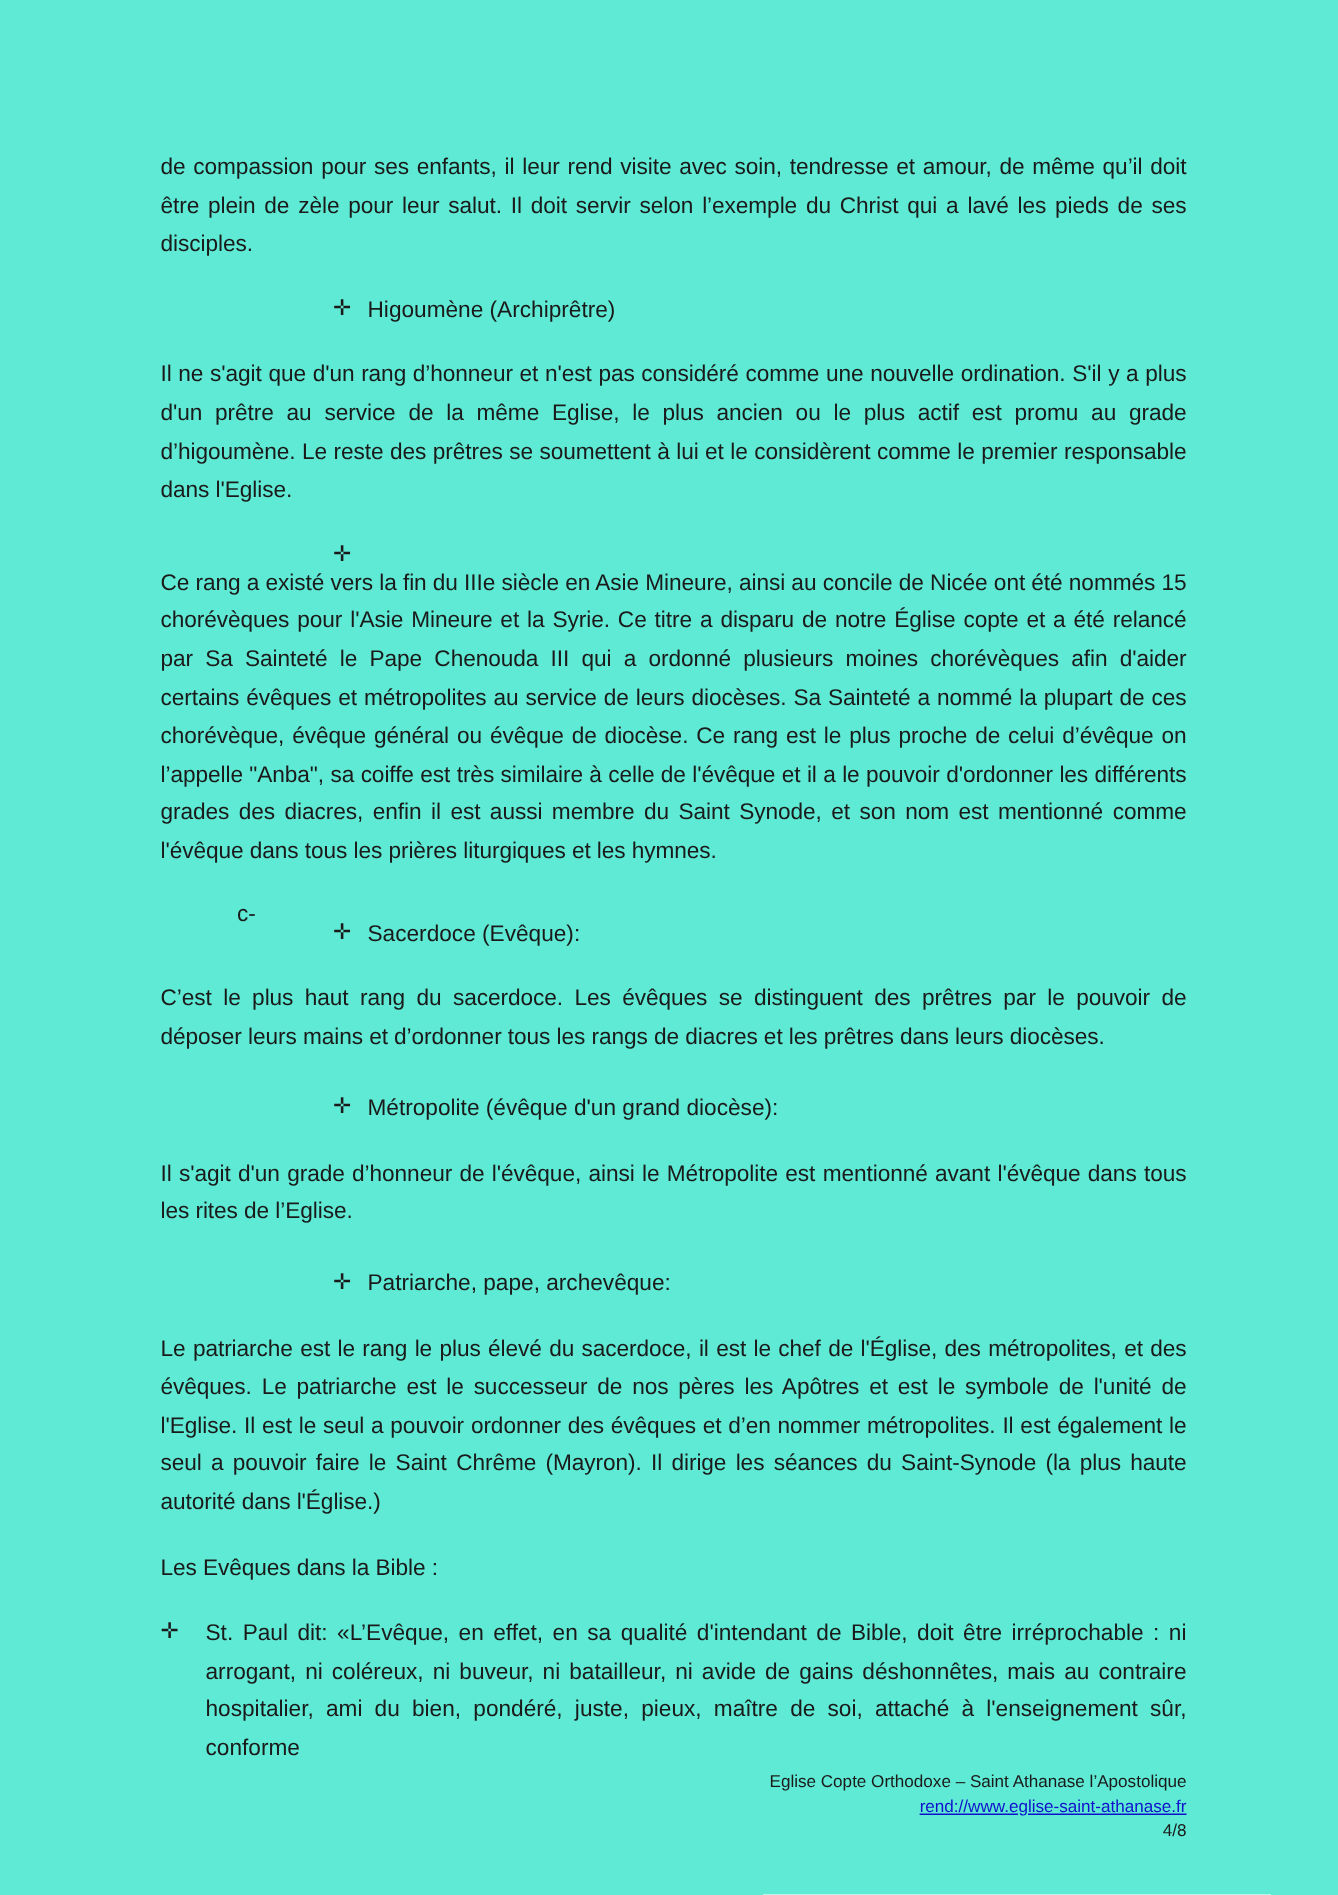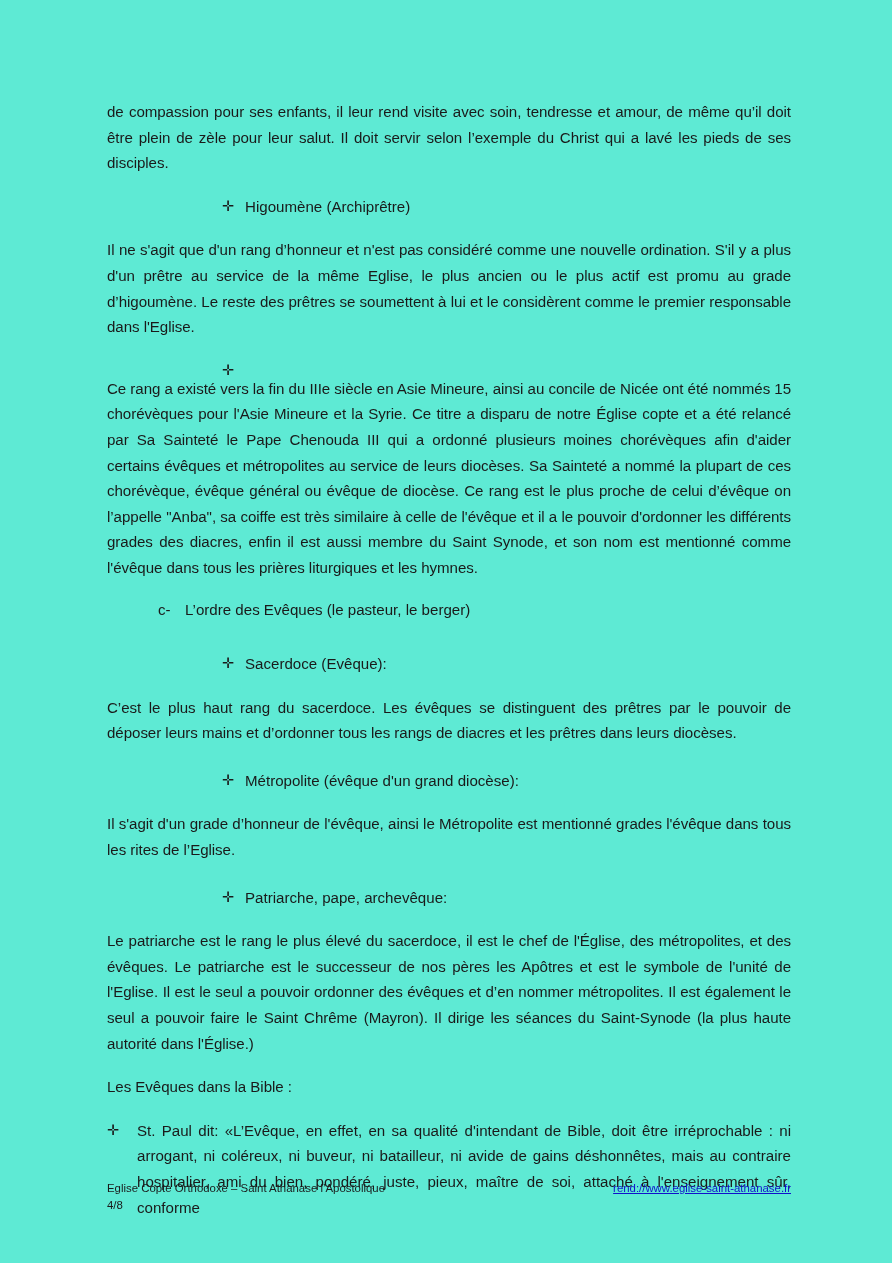--- a/index.html
+++ b/index.html
@@ -92,22 +92,23 @@
     left: 107px;
     top: 1180px;
     width: 684px;
     font-size: 11.4px;
     line-height: 16.5px;
     color: #1a1a1a;
   }
   .footer-row {
     display: flex;
     justify-content: space-between;
-    align-items: center;
+    align-items: flex-end;
     white-space: nowrap;
+    flex-direction: column;
   }
   .footer-left { text-align: left; }
   .footer-right { text-align: right; }
   .footer-link {
     color: #1111cc;
     text-decoration: underline;
   }
   .cross-glyph {
     font-family: "DejaVu Sans", sans-serif;
     font-weight: bold;
@@ -139,21 +140,20 @@
     <div class="heading-item">
       <span class="bullet cross-glyph">✛</span>
     </div>
 
     <div class="spacer-xs"></div>
 
     <p class="body-par">Ce rang a existé vers la fin du IIIe siècle en Asie Mineure, ainsi au concile de Nicée ont été nommés 15 chorévèques pour l'Asie Mineure et la Syrie. Ce titre a disparu de notre Église copte et a été relancé par Sa Sainteté le Pape Chenouda III qui a ordonné plusieurs moines chorévèques afin d'aider certains évêques et métropolites au service de leurs diocèses. Sa Sainteté a nommé la plupart de ces chorévèque, évêque général ou évêque de diocèse. Ce rang est le plus proche de celui d’évêque on l’appelle "Anba", sa coiffe est très similaire à celle de l'évêque et il a le pouvoir d'ordonner les différents grades des diacres, enfin il est aussi membre du Saint Synode, et son nom est mentionné comme l'évêque dans tous les prières liturgiques et les hymnes.</p>
 
     <div class="lettered-item">
       <span class="marker">c-</span>
-      <span class="ltext">L’ordre des Evêques (le pasteur, le berger)</span>
     </div>
 
     <div class="spacer-md"></div>
 
     <div class="heading-item">
       <span class="bullet cross-glyph">✛</span>
       <span class="htext">Sacerdoce (Evêque):</span>
     </div>
 
     <div class="spacer-xs"></div>
@@ -162,21 +162,21 @@
 
     <div class="spacer-sm"></div>
 
     <div class="heading-item">
       <span class="bullet cross-glyph">✛</span>
       <span class="htext">Métropolite (évêque d'un grand diocèse):</span>
     </div>
 
     <div class="spacer-xs"></div>
 
-    <p class="body-par">Il s'agit d'un grade d’honneur de l'évêque, ainsi  le Métropolite est mentionné grades l'évêque dans tous les rites de l’Eglise.</p>
+    <p class="body-par">Il s'agit d'un grade d’honneur de l'évêque, ainsi  le Métropolite est mentionné avant l'évêque dans tous les rites de l’Eglise.</p>
 
     <div class="spacer-sm"></div>
 
     <div class="heading-item">
       <span class="bullet cross-glyph">✛</span>
       <span class="htext">Patriarche, pape, archevêque:</span>
     </div>
 
     <div class="spacer-xs"></div>
 

